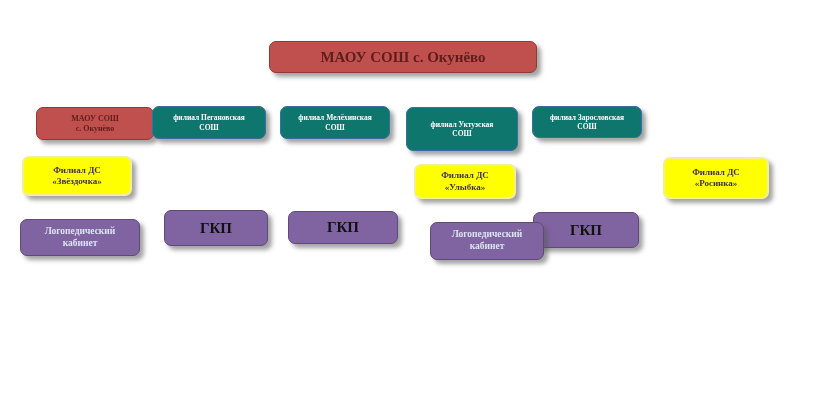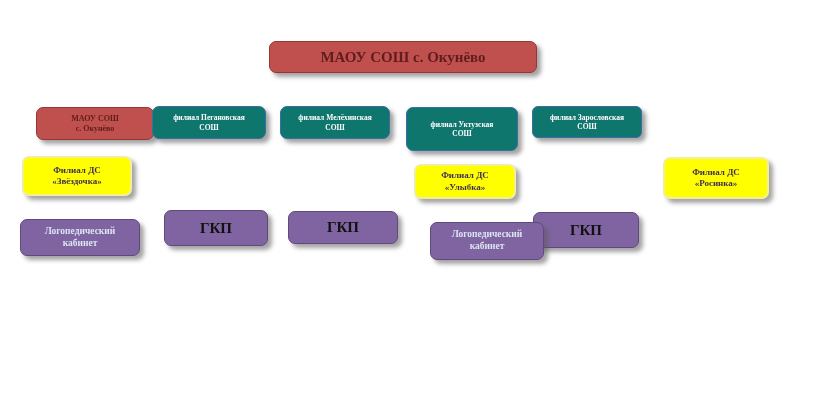--- a/index.html
+++ b/index.html
@@ -36,21 +36,21 @@
   .purple.gkp { color: #111111; margin-top: 48px; }
 
   
   .pos-title   { left: 253px; top: 41px;  width: 268px; height: 32px; font-size: 15px; }
 
   
   .pos-main    { left: 20px;  top: 107px; width: 118px; height: 33px; font-size: 8px; }
   .pos-br0     { left: 152px; top: 106px; width: 114px; height: 33px; font-size: 7.5px; }
   .pos-br1     { left: 280px; top: 106px; width: 110px; height: 33px; font-size: 7.5px; text-align: center; }
   .pos-br2     { left: 406px; top: 107px; width: 112px; height: 44px; font-size: 7.5px; }
-  .pos-br3     { left: 532px; top: 106px; width: 110px; height: 32px; font-size: 7.5px; border-radius: 6px; }
+  .pos-br3     { left: 532px; top: 106px; width: 110px; height: 32px; font-size: 7.5px; }
   .pos-br4     { left: 652px; top: 104px; width: 118px; height: 35px; font-size: 7.5px; }
 
   
   .pos-zvezd   { left: 22px;  top: 156px; width: 110px; height: 40px; font-size: 9px; }
   .pos-gkp0    { left: 164px; top: 162px; width: 104px; height: 36px; font-size: 15px; }
   .pos-gkp1    { left: 288px; top: 163px; width: 110px; height: 33px; font-size: 15px; }
   .pos-ulybka  { left: 414px; top: 164px; width: 102px; height: 35px; font-size: 9px; }
   .pos-gkp2    { left: 533px; top: 164px; width: 106px; height: 36px; font-size: 15px; }
   .pos-rosinka { left: 663px; top: 157px; width: 106px; height: 42px; font-size: 9px; }
 

